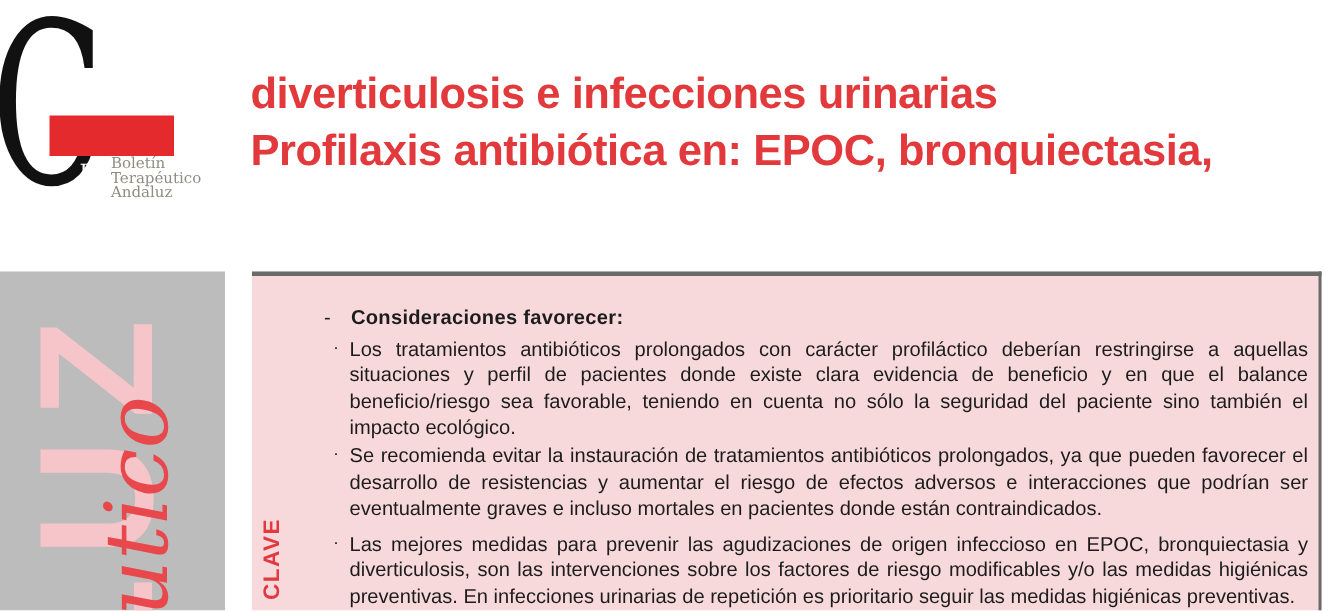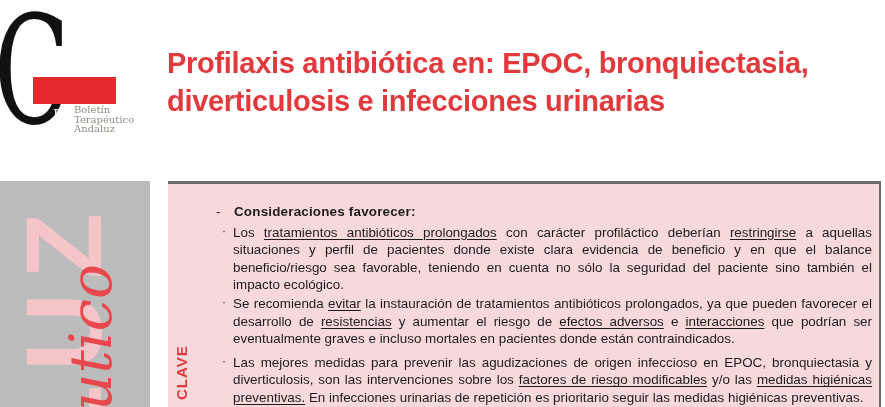--- a/index.html
+++ b/index.html
@@ -79,40 +79,40 @@
   }
   .heading-row { display:flex; margin-bottom:3px; }
   .heading-dash { width:18px; flex:none; }
   .heading-text { font-weight:bold; letter-spacing:0.2px; }
   .item {
     position:relative; padding-left:17px; text-align:justify;
     margin-bottom:1px;
   }
   .item:last-child { margin-top:6px; }
   .item .marker { position:absolute; left:6px; top:-1px; font-size:12px; }
-  .u { text-decoration:underline; text-underline-offset:2px; }
+  .u { text-underline-offset:2px; }
 </style>
 </head>
 <body>
 
 <div class="logo-c">C</div>
 <div class="bta-box">
   <span class="bta-text">BTA</span>
 </div>
 <div class="logo-sub">
   <div>Boletín</div>
   <div>Terapéutico</div>
   <div>Andaluz</div>
 </div>
 <div class="meta">
 </div>
 
 <h1 class="title">
+  <span>diverticulosis e infecciones urinarias</span>
   <span>Profilaxis antibiótica en: EPOC, bronquiectasia,</span>
-  <span>diverticulosis e infecciones urinarias</span>
 </h1>
 
 <div class="sidebar">
   <div class="vert-word">LUZ</div>
   <div class="script-word">Terapéutico</div>
 </div>
 
 <div class="keybox">
   <div class="clave">CLAVE</div>
   <div class="content">

